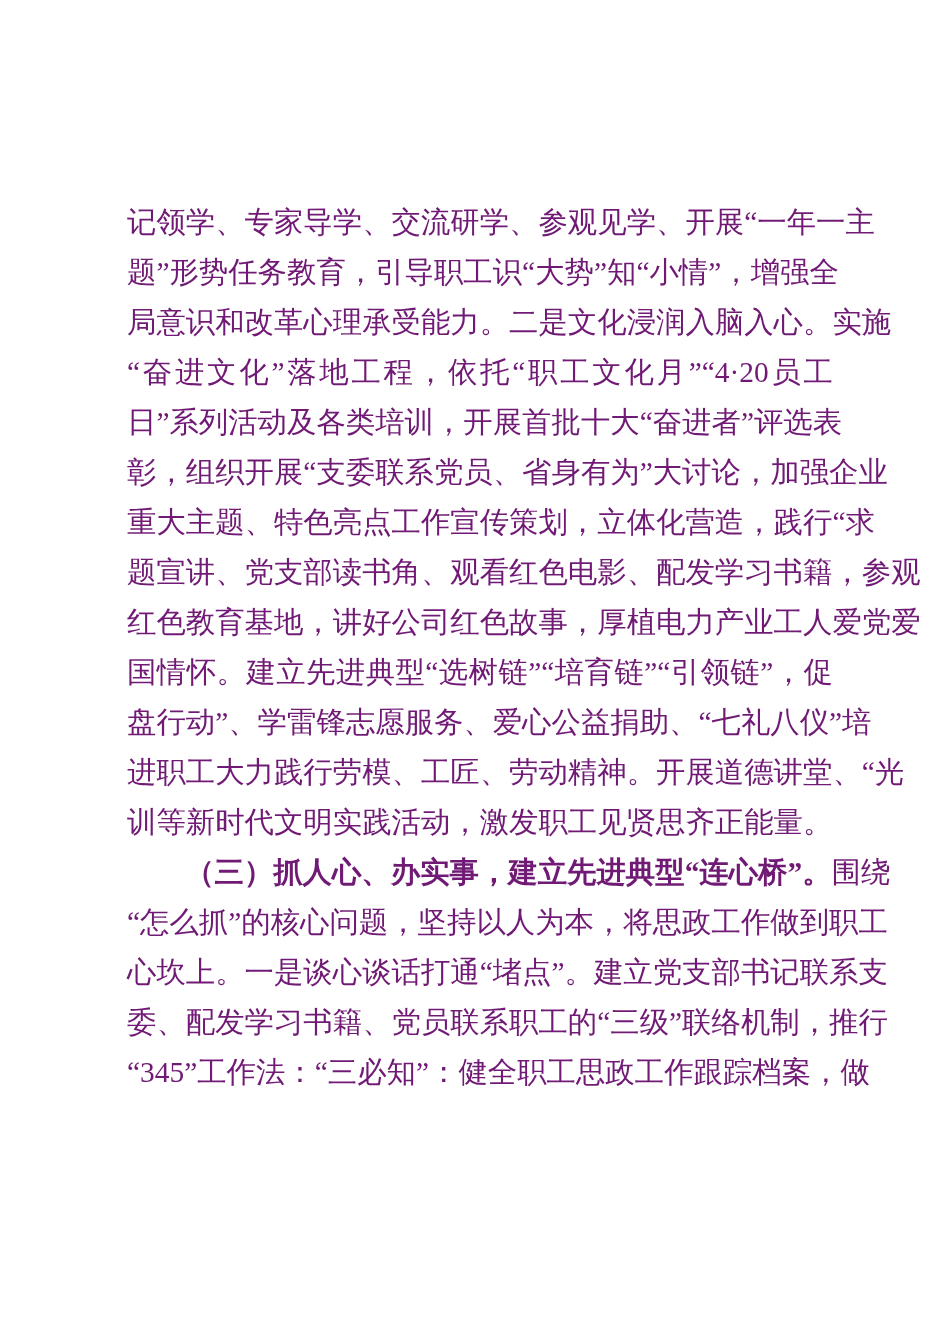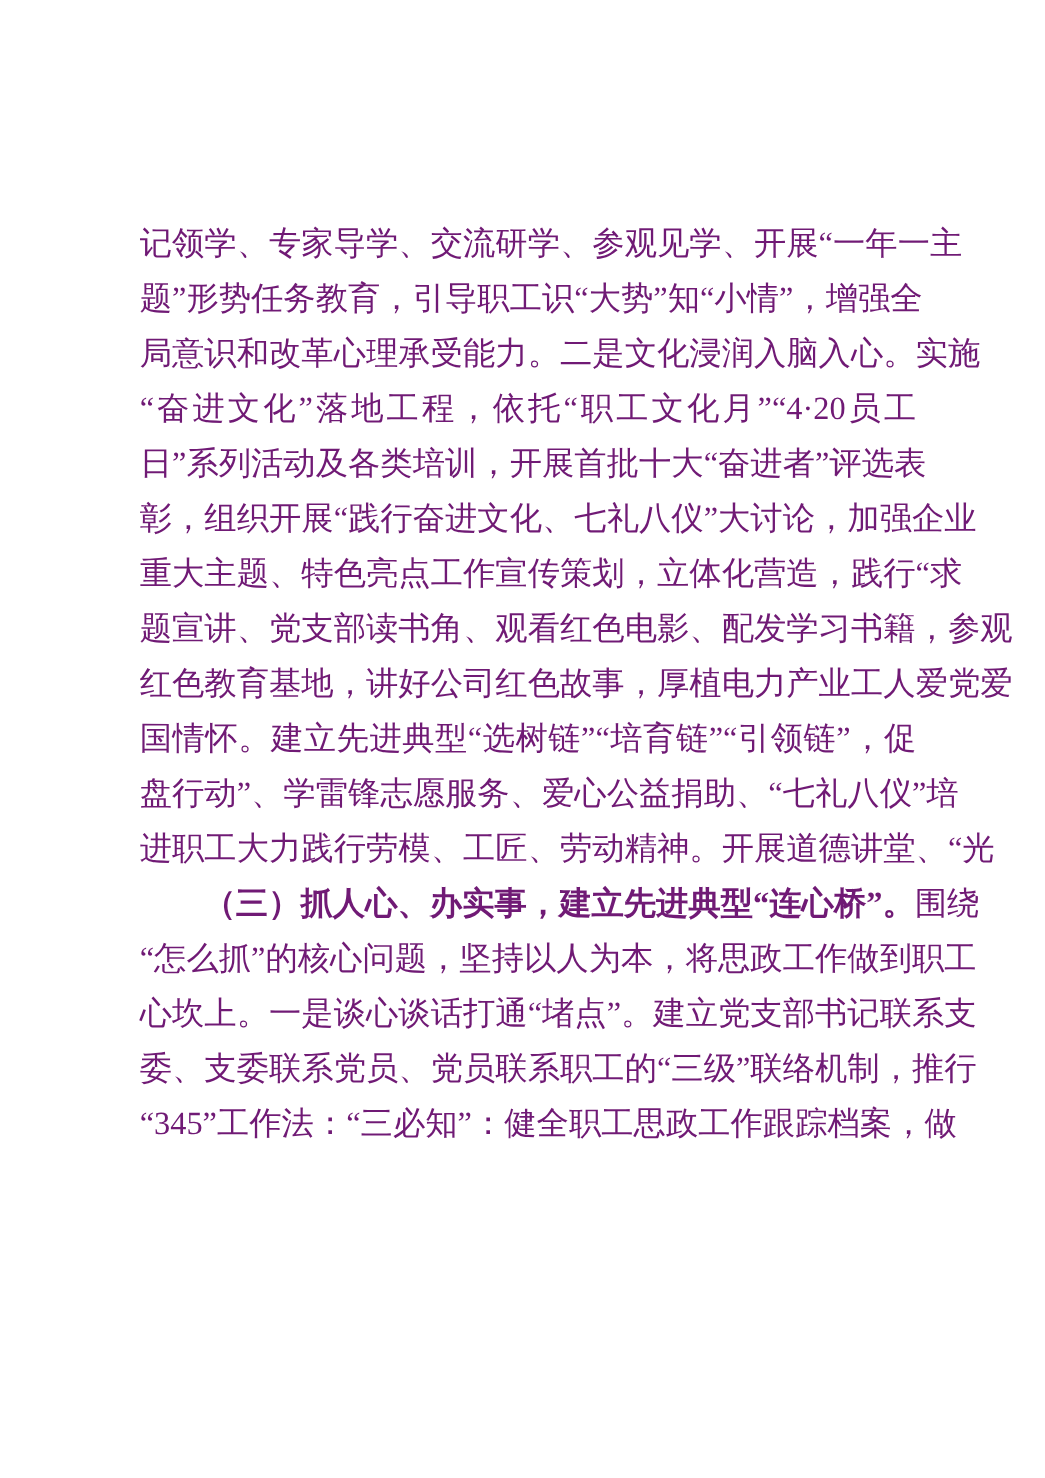--- a/index.html
+++ b/index.html
@@ -29,29 +29,30 @@
 </head>
 <body>
 
 <div class="page">
   <div>
     <span class="line">记领学、专家导学、交流研学、参观见学、开展“一年一主</span>
     <span class="line">题”形势任务教育，引导职工识“大势”知“小情”，增强全</span>
     <span class="line">局意识和改革心理承受能力。二是文化浸润入脑入心。实施</span>
     <span class="line">“奋进文化”落地工程，依托“职工文化月”“4·20员工</span>
     <span class="line">日”系列活动及各类培训，开展首批十大“奋进者”评选表</span>
-    <span class="line">彰，组织开展“践行奋进文化、七礼八仪”大讨论，加强企业</span>
+    <span class="line">彰，组织开展“支委联系党员、省身有为”大讨论，加强企业</span>
     <span class="line">重大主题、特色亮点工作宣传策划，立体化营造，践行“求</span>
     <span class="line">题宣讲、党支部读书角、观看红色电影、配发学习书籍，参观</span>
     <span class="line">红色教育基地，讲好公司红色故事，厚植电力产业工人爱党爱</span>
     <span class="line">国情怀。建立先进典型“选树链”“培育链”“引领链”，促</span>
     <span class="line">盘行动”、学雷锋志愿服务、爱心公益捐助、“七礼八仪”培</span>
     <span class="line">进职工大力践行劳模、工匠、劳动精神。开展道德讲堂、“光</span>
+    <span class="line last">训等新时代文明实践活动，激发职工见贤思齐正能量。</span>
   </div>
 
   <div>
     <span class="line indent"><span class="bold">（三）抓人心、办实事，建立先进典型“连心桥”。</span><span>围绕</span></span>
     <span class="line">“怎么抓”的核心问题，坚持以人为本，将思政工作做到职工</span>
     <span class="line">心坎上。一是谈心谈话打通“堵点”。建立党支部书记联系支</span>
-    <span class="line">委、支委联系党员、党员联系职工的“三级”联络机制，推行</span>
+    <span class="line">委、配发学习书籍、党员联系职工的“三级”联络机制，推行</span>
     <span class="line">“345”工作法：“三必知”：健全职工思政工作跟踪档案，做</span>
   </div>
 </div>
 
 </body></html>

